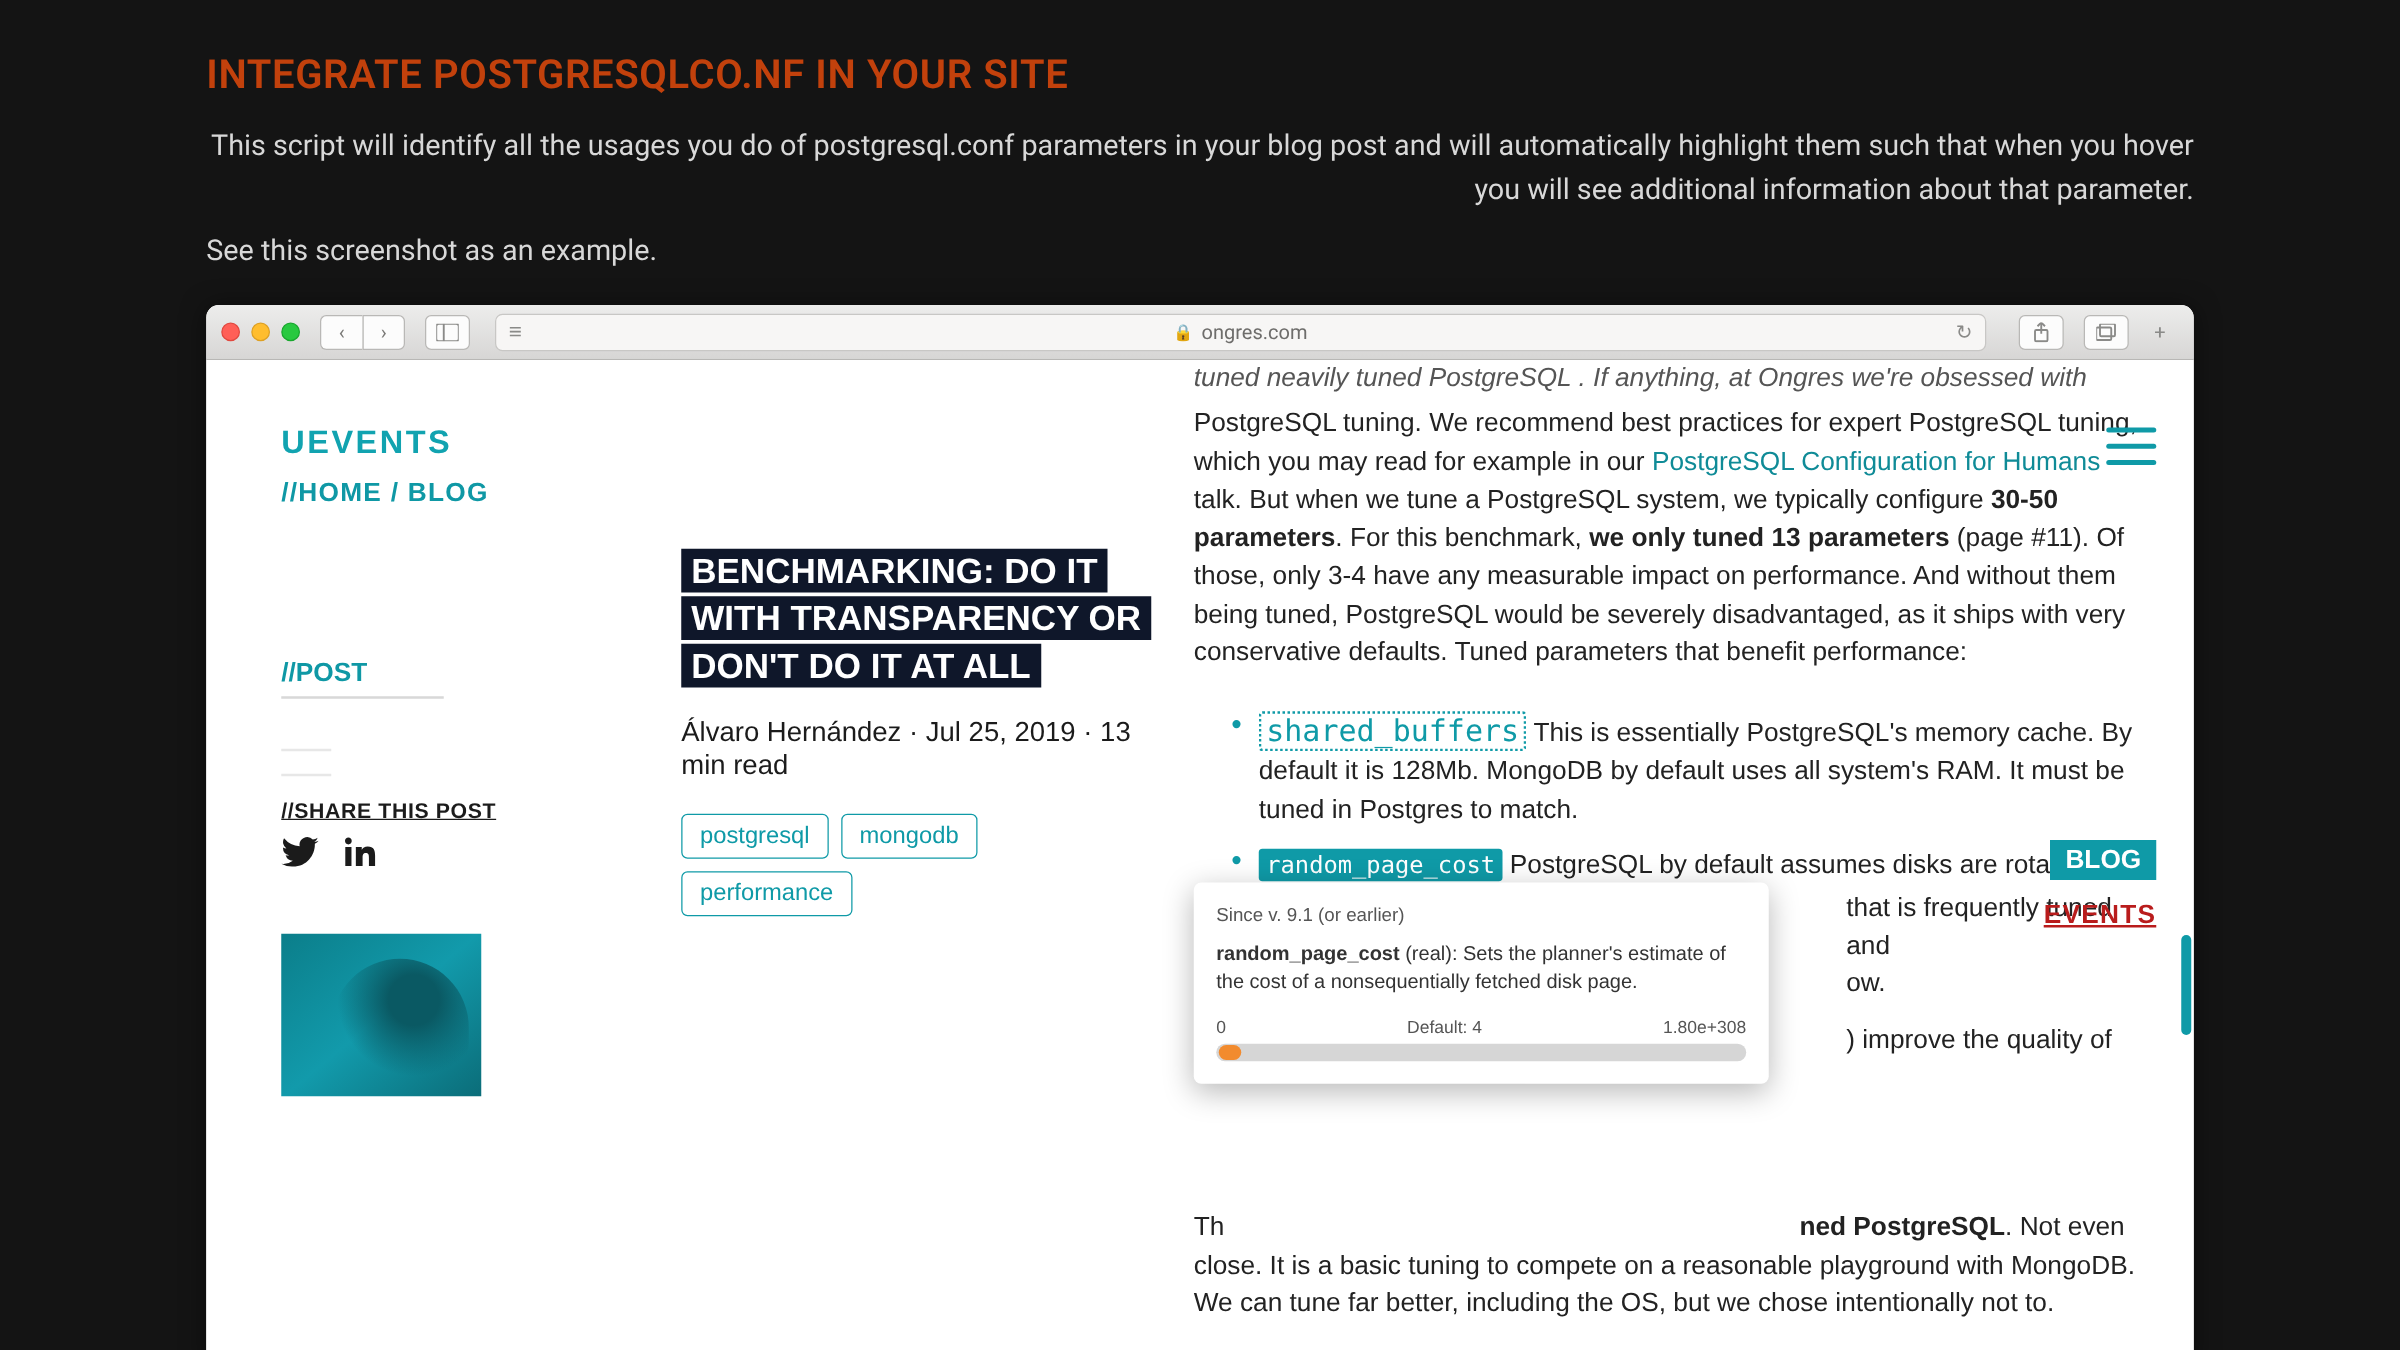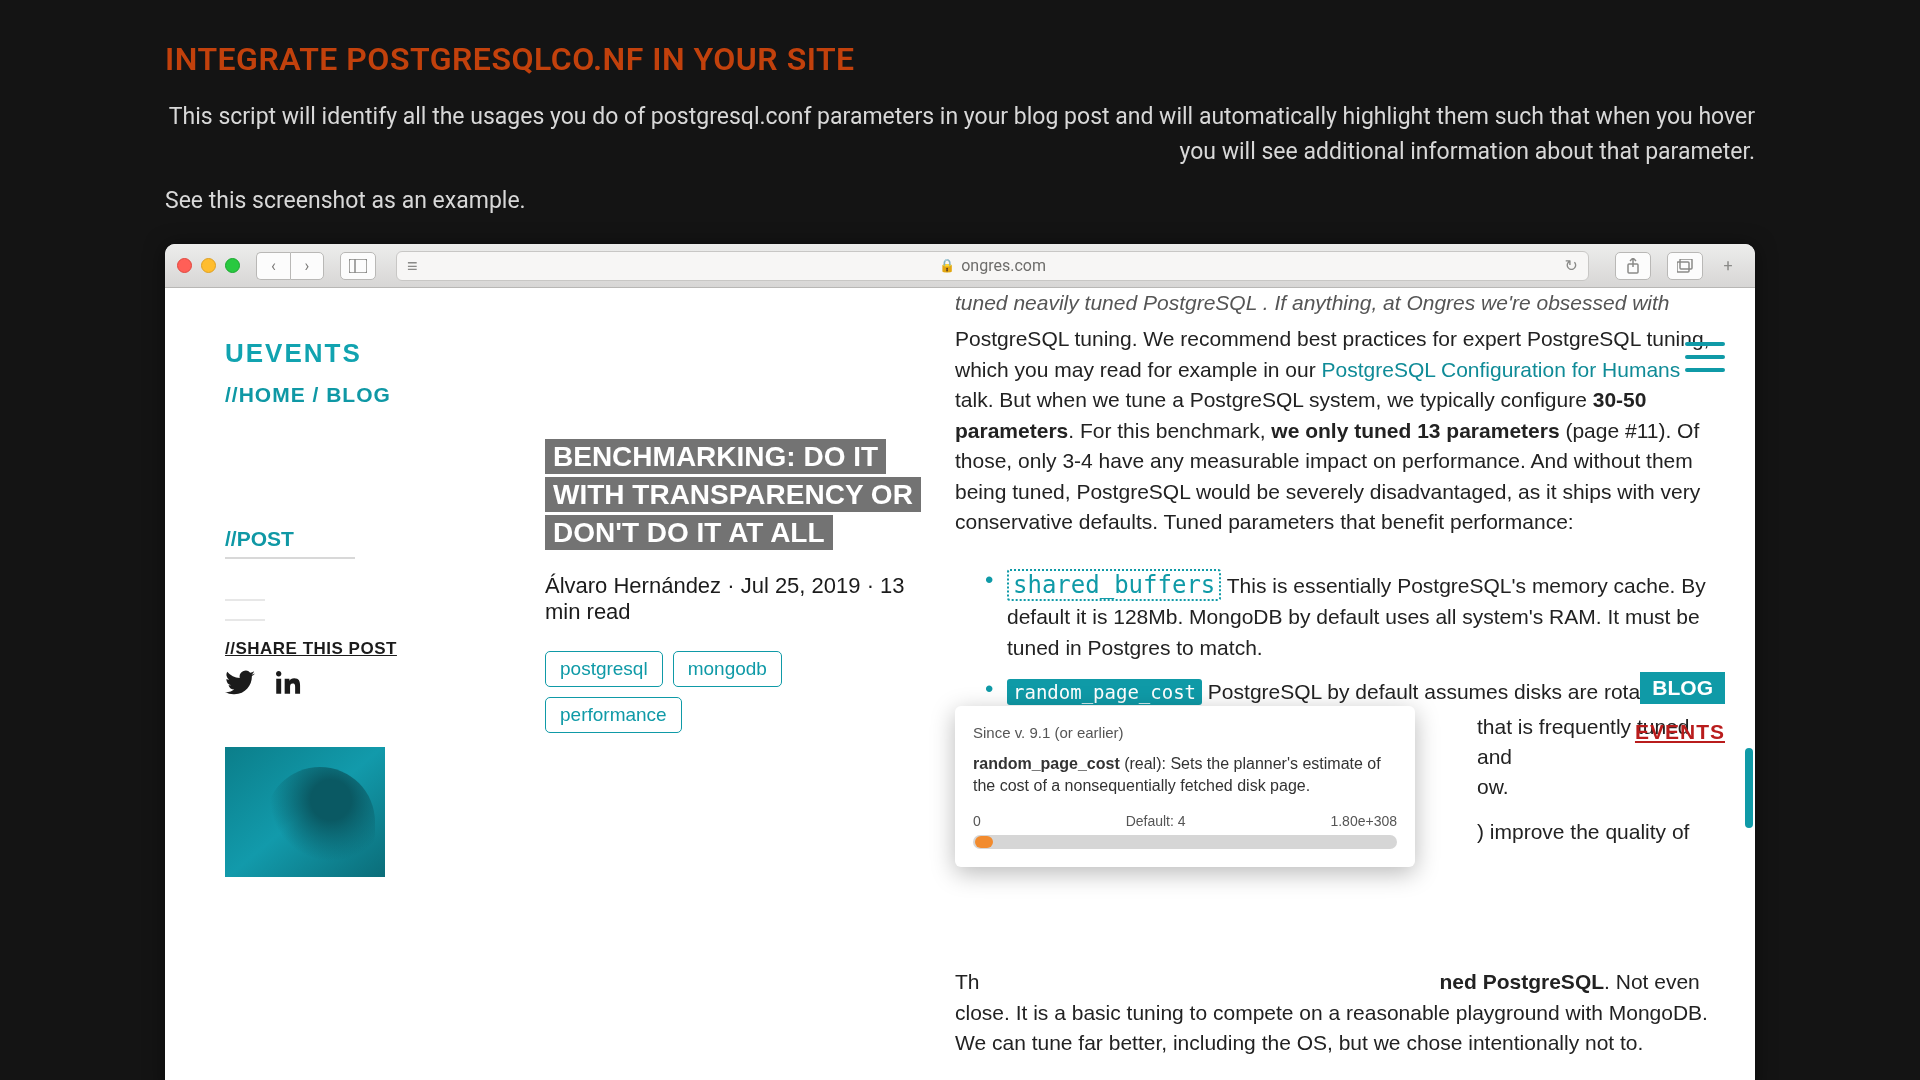--- a/index.html
+++ b/index.html
@@ -112,21 +112,21 @@
     background:radial-gradient(circle at 60% 30%, #0a5963 20%, transparent 60%);
     border-radius:50% 50% 40% 40%;
   }
 
   .midcol {
     width: 380px;
     padding-top: 150px;
     flex-shrink:0;
   }
   .post-title span{
-    background:#737373;color:#fff;font-weight:800;font-size:28px;
+    background:#0f172a;color:#fff;font-weight:800;font-size:28px;
     line-height:1.35;padding:2px 8px;
     box-decoration-break:clone;-webkit-box-decoration-break:clone;
   }
   .byline{margin-top:22px;color:#1b1b1b;font-size:22px;}
   .tags{display:flex;flex-wrap:wrap;gap:10px;margin-top:26px;}
   .tag{border:1.5px solid #0f9aa7;color:#0f9aa7;border-radius:5px;padding:6px 14px;font-size:19px;}
 
   .article {
     flex:1;
     padding: 0 40px 0 30px;

